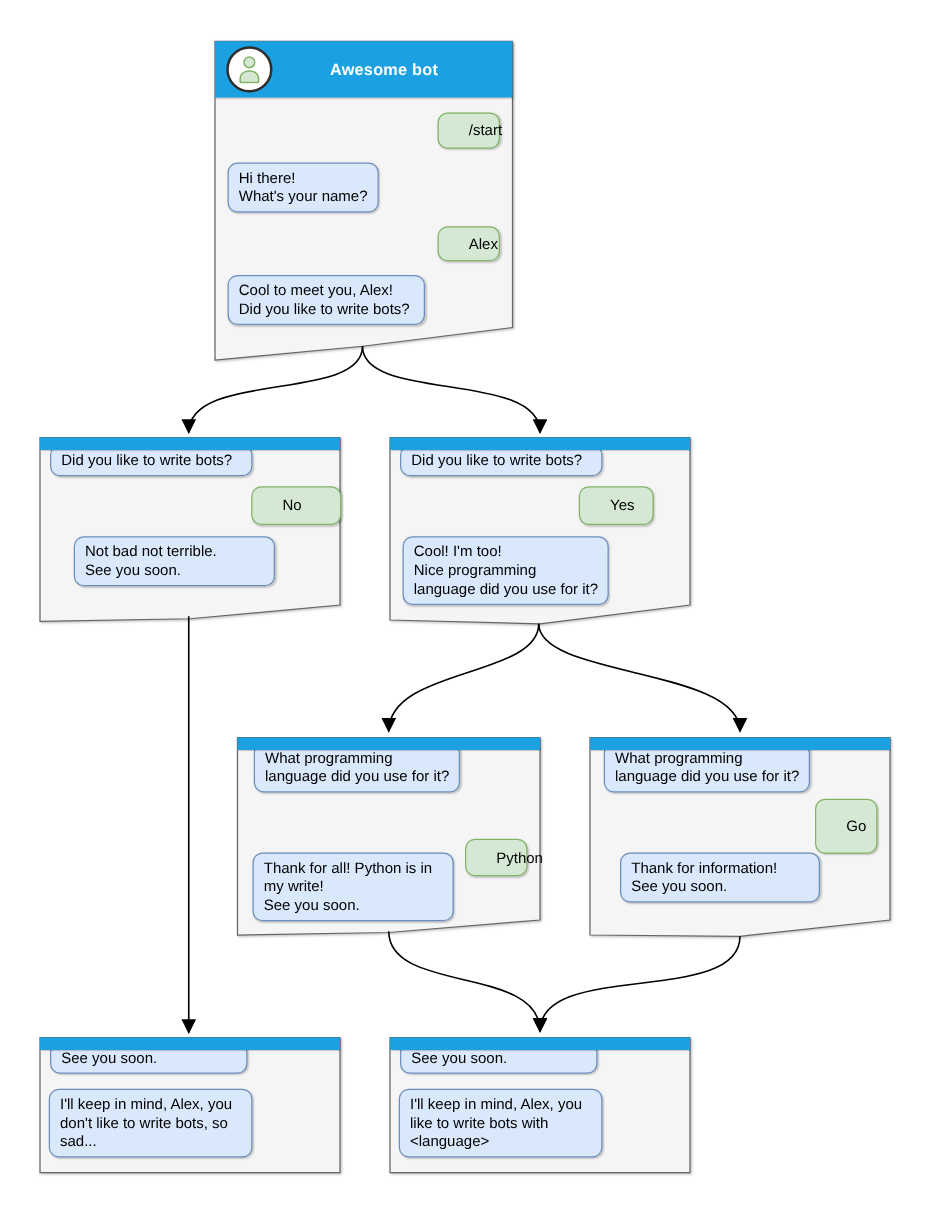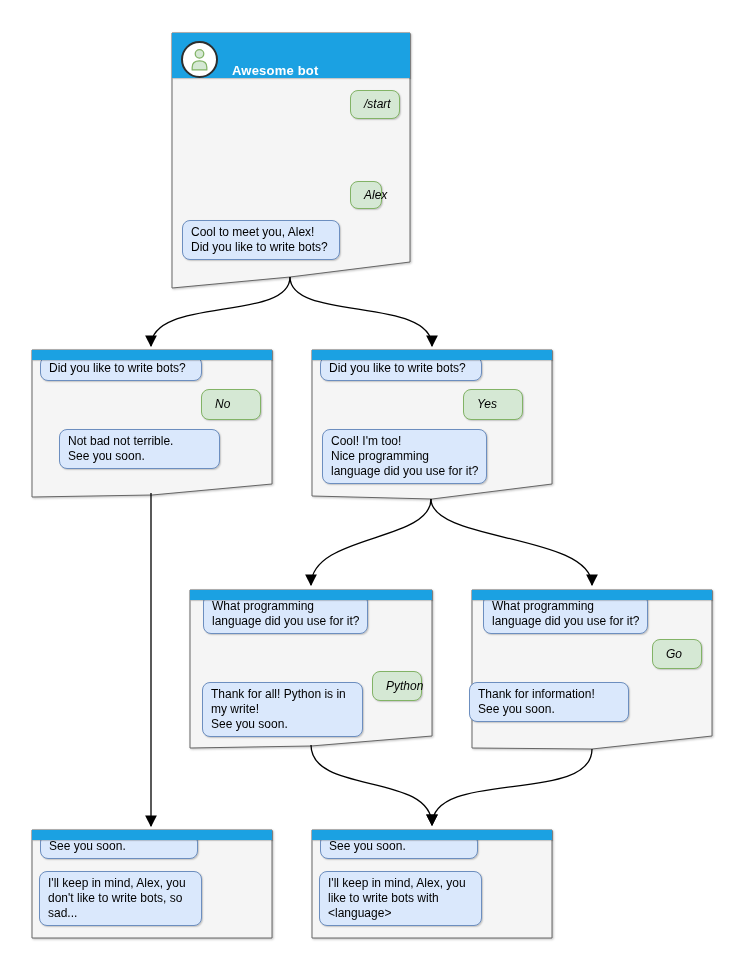--- a/index.html
+++ b/index.html
@@ -7,35 +7,36 @@
     position:relative;width:743px;height:971px;background:#ffffff;
     font-family:"Liberation Sans", sans-serif;color:#000;
     overflow:hidden;
   }
   #connector-layer{position:absolute;left:0;top:0;z-index:0;}
   .card-body{fill:var(--card_fill,#f5f5f5);stroke:var(--card_border,#666);stroke-width:1;filter:drop-shadow(1.5px 1.5px 1px rgba(0,0,0,0.25));}
   .edge{fill:none;stroke:var(--arrow_color,#000);stroke-width:1.3;}
   .strip{position:absolute;background:var(--header_blue,#1ba1e2);z-index:2;box-shadow:1px 1px 1px rgba(0,0,0,0.18);}
   .main-header{
     position:absolute;left:172px;top:33px;width:238px;height:45px;
-    background:var(--header_blue,#1ba1e2);z-index:2;display:flex;align-items:flex-end;
+    background:var(--header_blue,#1ba1e2);z-index:2;display:flex;align-items:center;
     box-shadow:1px 1px 1px rgba(0,0,0,0.18);
+    gap:32px;
   }
   .avatar{
     width:37px;height:37px;border-radius:50%;background:#fff;border:2px solid #2e2e2e;
     margin-left:9px;display:flex;align-items:center;justify-content:center;box-sizing:border-box;
   }
   .bot-title{color:var(--title_color,#fff);font-weight:bold;font-size:13px;margin-left:14px;letter-spacing:.2px;}
   .bubble{
     position:absolute;box-sizing:border-box;z-index:1;
     font-size:12px;line-height:1.25;white-space:pre;
     border-radius:8px;box-shadow:1px 1px 1.5px rgba(0,0,0,0.2);
   }
   .bot-msg{background:var(--bot_bubble_fill,#dae8fc);border:1px solid var(--bot_bubble_border,#6c8ebf);padding:4px 8px;}
-  .user-msg{background:var(--user_bubble_fill,#d5e8d4);border:1px solid var(--user_bubble_border,#82b366);display:flex;align-items:center;padding:0 13px;font-style:italic;}
+  .user-msg{background:var(--user_bubble_fill,#d5e8d4);border:1px solid var(--user_bubble_border,#82b366);display:flex;align-items:center;padding:0 24px;}
 </style>
 </head>
 <body>
 
 <div id="canvas">
 
   <svg id="connector-layer" width="743" height="971" viewBox="0 0 743 971">
     <defs>
       <marker id="arrowhead" viewBox="0 0 10 10" refX="9" refY="5" markerWidth="9" markerHeight="9" orient="auto-start-reverse">
         <path d="M0,0 L10,5 L0,10 z" fill="var(--arrow_color,#000)"></path>
@@ -70,46 +71,48 @@
   </div>
 
   <div class="strip" style="left:32px;top:350px;width:240px;height:10px"></div>
   <div class="strip" style="left:312px;top:350px;width:240px;height:10px"></div>
   <div class="strip" style="left:190px;top:590px;width:242px;height:10px"></div>
   <div class="strip" style="left:472px;top:590px;width:240px;height:10px"></div>
   <div class="strip" style="left:32px;top:830px;width:240px;height:10px"></div>
   <div class="strip" style="left:312px;top:830px;width:240px;height:10px"></div>
 
   <div class="bubble user-msg" style="left:350px;top:90px;width:50px;height:29px">/start</div>
+  <div class="bubble bot-msg" style="left:182px;top:130px;min-width:118px">Hi there!
+What's your name?</div>
   <div class="bubble user-msg" style="left:350px;top:181px;width:32px;height:28px">Alex</div>
   <div class="bubble bot-msg" style="left:182px;top:220px;min-width:158px">Cool to meet you, Alex!
 Did you like to write bots?</div>
 
   <div class="bubble bot-msg" style="left:40px;top:356px;min-width:162px">Did you like to write bots?</div>
-  <div class="bubble user-msg" style="left:201px;top:389px;width:60px;height:31px">No</div>
+  <div class="bubble user-msg" style="left:201px;top:389px;width:72px;height:31px">No</div>
   <div class="bubble bot-msg" style="left:59px;top:429px;min-width:161px">Not bad not terrible.
 See you soon.</div>
 
   <div class="bubble bot-msg" style="left:320px;top:356px;min-width:162px">Did you like to write bots?</div>
   <div class="bubble user-msg" style="left:463px;top:389px;width:60px;height:31px">Yes</div>
   <div class="bubble bot-msg" style="left:322px;top:429px;min-width:158px">Cool! I'm too!
 Nice programming
 language did you use for it?</div>
 
   <div class="bubble bot-msg" style="left:203px;top:594px;min-width:157px">What programming
 language did you use for it?</div>
   <div class="bubble user-msg" style="left:372px;top:671px;width:50px;height:30px">Python</div>
   <div class="bubble bot-msg" style="left:202px;top:682px;min-width:161px">Thank for all! Python is in
 my write!
 See you soon.</div>
 
   <div class="bubble bot-msg" style="left:483px;top:594px;min-width:157px">What programming
 language did you use for it?</div>
-  <div class="bubble user-msg" style="left:652px;top:639px;width:50px;height:30px">Go</div>
-  <div class="bubble bot-msg" style="left:469px;top:682px;min-width:160px">Thank for information!
+  <div class="bubble user-msg" style="left:652px;top:639px;width:50px;height:44px">Go</div>
+  <div class="bubble bot-msg" style="left:496px;top:682px;min-width:160px">Thank for information!
 See you soon.</div>
 
   <div class="bubble bot-msg" style="left:40px;top:834px;min-width:158px">See you soon.</div>
   <div class="bubble bot-msg" style="left:39px;top:871px;min-width:163px">I'll keep in mind, Alex, you
 don't like to write bots, so
 sad...</div>
 
   <div class="bubble bot-msg" style="left:320px;top:834px;min-width:158px">See you soon.</div>
   <div class="bubble bot-msg" style="left:319px;top:871px;min-width:163px">I'll keep in mind, Alex, you
 like to write bots with

